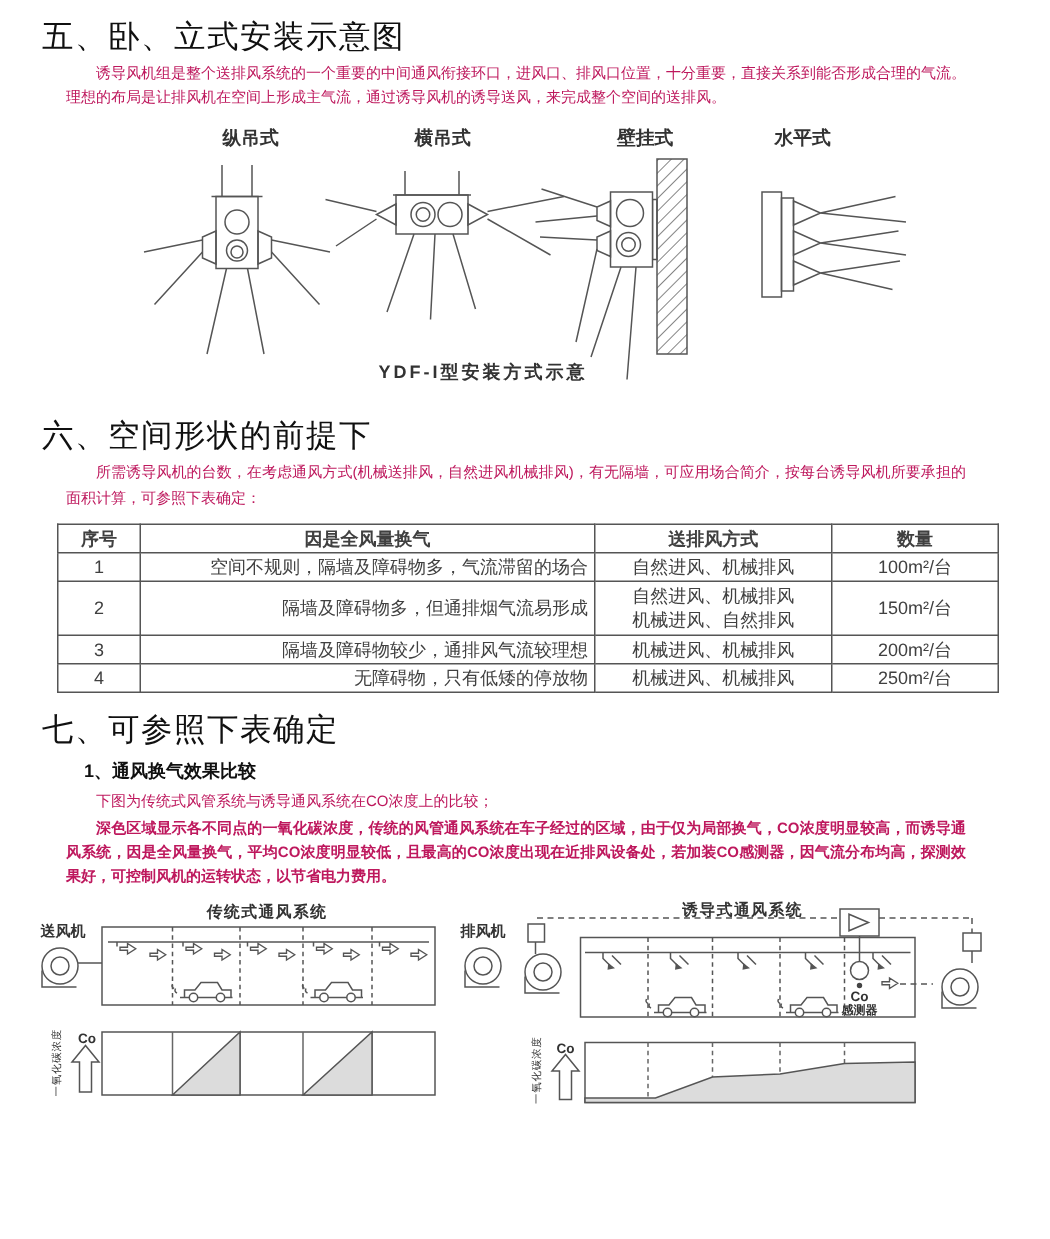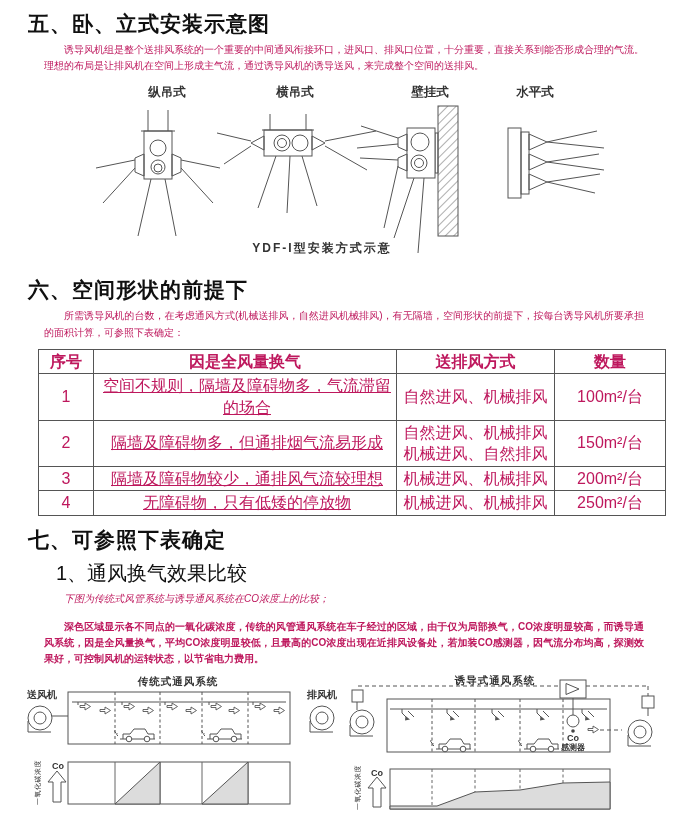--- a/index.html
+++ b/index.html
@@ -1,27 +1,27 @@
 <!DOCTYPE html>
 <html><head>
 <meta charset="utf-8">
 <style>
   html,body{margin:0;padding:0;}
   body{
     width:700px;height:826px;background:#ffffff;color:#2b2b2b;
     font-family:"Liberation Sans",sans-serif;position:relative;overflow:hidden;
   }
-  .h-main{font-size:21px;font-weight:bold;color:#101010;margin:10px 0 4px 28px;letter-spacing:1px;}
+  .h-main{font-size:21px;font-weight:normal;color:#101010;margin:10px 0 4px 28px;letter-spacing:1px;}
   .para{font-size:10px;line-height:1.62;margin:2px 56px 0 44px;text-indent:2em;text-align:justify;color:#be185d;}
   .diagram-svg{display:block;margin:4px 0 0 0;}
-  .num-table{border-collapse:collapse;margin:8px 0 0 38px;width:627px;font-size:16px;color:#be185d;table-layout:fixed;}
+  .num-table{border-collapse:collapse;margin:8px 0 0 38px;width:627px;font-size:12px;color:#404040;table-layout:fixed;}
   .num-table th,.num-table td{border:1px solid #555;padding:1px 4px;text-align:center;line-height:1.35;}
   .num-table th{font-weight:bold;}
-  .num-table td.situation{text-align:center;padding-left:8px;text-decoration:underline;}
-  .h-sub{font-size:20px;font-weight:normal;color:#101010;margin:6px 0 2px 56px;}
+  .num-table td.situation{text-align:right;padding-left:8px;}
+  .h-sub{font-size:12px;font-weight:bold;color:#101010;margin:6px 0 2px 56px;}
   .para.no-indent-block{margin-top:4px;}
   svg{shape-rendering:geometricPrecision;}
   svg text{fill:#333;font-family:"Liberation Sans",sans-serif;}
   .lbl{font-size:12.5px;font-weight:bold;}
   .cap{font-size:12px;font-weight:bold;letter-spacing:2px;}
   .slbl{font-size:10px;font-weight:bold;}
   .tlbl{font-size:10.5px;font-weight:bold;letter-spacing:1px;}
   .axtxt{font-size:7px;letter-spacing:0.5px;}
   .cotxt{font-size:9px;font-weight:bold;}
   .sensortxt{font-size:8px;font-weight:bold;}
@@ -84,21 +84,21 @@
     <polygon points="529,56 547,64 529,72"></polygon>
     <polygon points="529,76 547,84 529,92"></polygon>
     <polygon points="529,96 547,104 529,112"></polygon>
     <path d="M547,64 L597,53 M547,64 L604,70 M547,84 L599,76 M547,84 L604,92 M547,104 L600,96 M547,104 L595,115"></path>
   </g>
 
   <text class="cap" x="322" y="174" text-anchor="middle">YDF-I型安装方式示意</text>
 </svg>
 
 <h1 class="h-main">六、空间形状的前提下</h1>
-<p class="para">所需诱导风机的台数，在考虑通风方式(机械送排风，自然进风机械排风)，有无隔墙，空间形状的前提下，按每台诱导风机所要承担的面积计算，可参照下表确定：</p>
+<p class="para">所需诱导风机的台数，在考虑通风方式(机械送排风，自然进风机械排风)，有无隔墙，可应用场合简介，按每台诱导风机所要承担的面积计算，可参照下表确定：</p>
 
 <table class="num-table">
   <colgroup>
       <col style="width:55px">
       <col style="width:303px">
       <col style="width:158px">
       <col style="width:111px">
     </colgroup>
   <thead>
     <tr>
@@ -134,21 +134,21 @@
       <td>4</td>
       <td class="situation">无障碍物，只有低矮的停放物</td>
       <td><span>机械进风、机械排风</span></td>
       <td>250m²/台</td>
     </tr>
   </tbody>
 </table>
 
 <h1 class="h-main">七、可参照下表确定</h1>
 <h2 class="h-sub">1、通风换气效果比较</h2>
-<p class="para no-indent-block" style="margin-bottom:12px;font-style:italic;">下图为传统式风管系统与诱导通风系统在CO浓度上的比较；</p>
+<p class="para no-indent-block" style="margin-bottom:2px;">下图为传统式风管系统与诱导通风系统在CO浓度上的比较；</p>
 <p class="para" style="margin-top:0;font-weight:bold;">深色区域显示各不同点的一氧化碳浓度，传统的风管通风系统在车子经过的区域，由于仅为局部换气，CO浓度明显较高，而诱导通风系统，因是全风量换气，平均CO浓度明显较低，且最高的CO浓度出现在近排风设备处，若加装CO感测器，因气流分布均高，探测效果好，可控制风机的运转状态，以节省电力费用。</p>
 
 <svg class="diagram-svg" width="700" height="146" viewBox="0 0 700 146" style="margin-top:6px;">
   <defs>
     <g id="car" stroke="#555" fill="none" stroke-width="1">
       <path d="M0,13 H35 M3,13 V8 H10 L14,3 H25 L28,8 H34 V13"></path>
       <circle cx="9" cy="13" r="2.8" fill="#fff"></circle>
       <circle cx="27" cy="13" r="2.8" fill="#fff"></circle>
       <path d="M-2,10 q-2,-1 -1,-3 M-4,7 q-2,-1 -1,-3"></path>
     </g>

